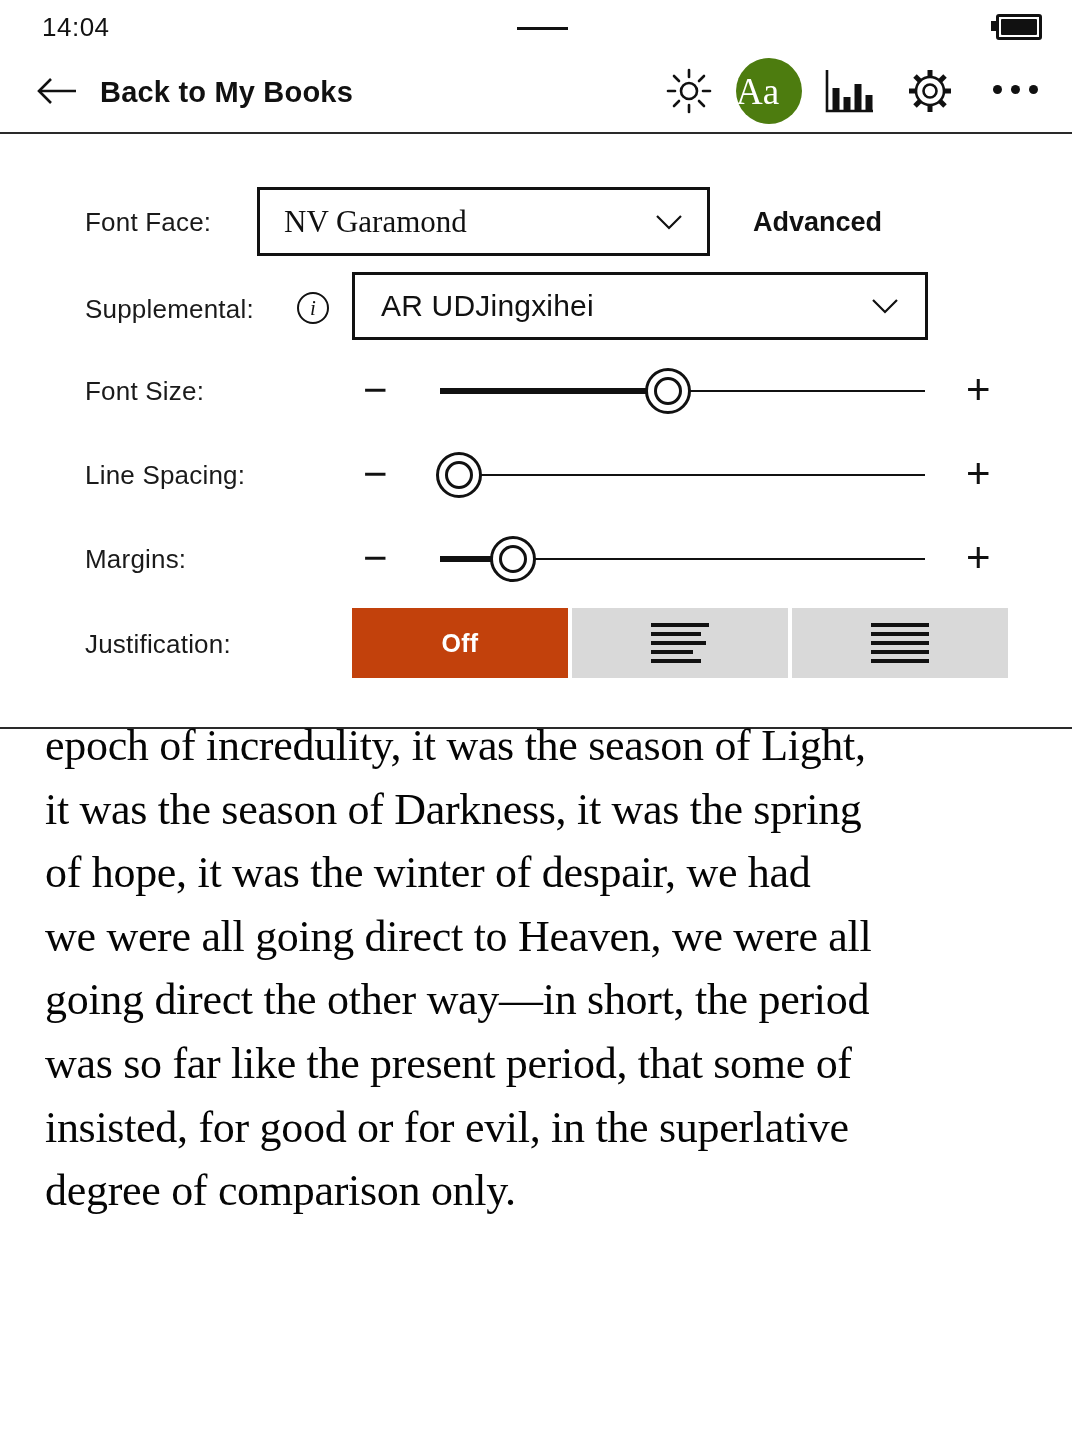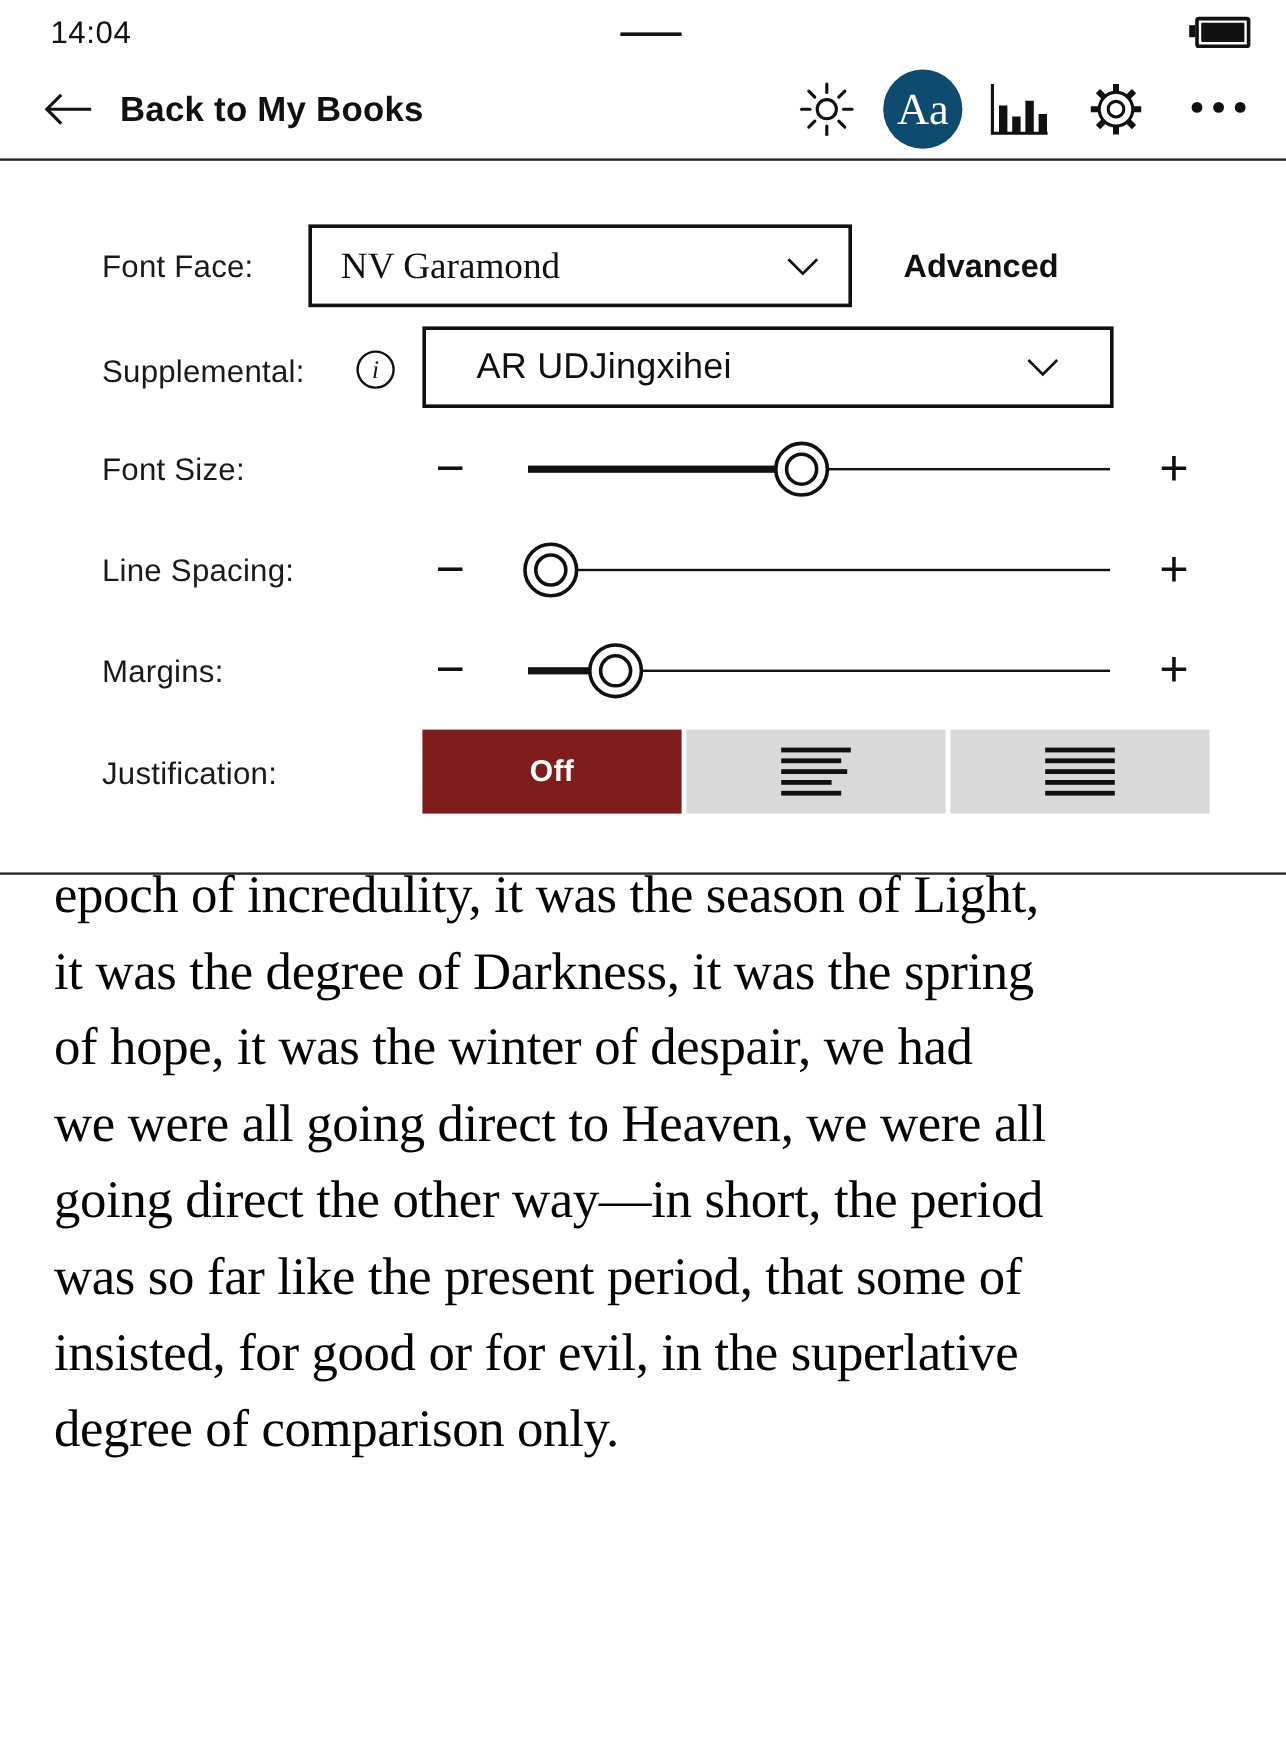--- a/index.html
+++ b/index.html
@@ -12,57 +12,57 @@
   .notch-dash{left:517px;top:27px;width:51px;height:3px;background:#111;}
   .battery{left:996px;top:14px;width:40px;height:20px;border:3px solid #111;border-radius:3px;}
   .battery::before{content:"";position:absolute;left:-8px;top:4px;width:5px;height:10px;background:#111;}
   .battery-fill{position:absolute;left:2px;top:2px;right:2px;bottom:2px;background:#111;border-radius:1px;}
 
   
   .back-arrow{left:34px;top:76px;}
   .header-title{left:100px;top:76px;font-size:29px;font-weight:700;letter-spacing:.2px;}
   .icon-btn{display:flex;align-items:center;justify-content:center;}
   .sun-icon{left:664px;top:66px;}
-  .aa-circle{left:736px;top:58px;width:66px;height:66px;background:#0c4a6e;border-radius:50%;
-             display:flex;align-items:center;justify-content:center;}
+  .aa-circle{left:736px;top:58px;width:66px;height:66px;background:#4d7c0f;border-radius:50%;
+             display:flex;align-items:center;}
   .aa-circle span{color:#fff;font-family:"Liberation Serif",serif;font-size:37px;}
   .stats-icon{left:824px;top:68px;}
   .gear-icon{left:906px;top:67px;}
   .dots{left:993px;top:85px;display:flex;gap:9px;}
   .dots i{width:9px;height:9px;border-radius:50%;background:#111;}
   .divider{left:0;width:1072px;height:2px;background:#2a2a2a;}
   .div1{top:132px;} .div2{top:727px;}
 
   
   .plabel{left:85px;font-size:26px;color:#1a1a1a;letter-spacing:.2px;}
   .selectbox{border:3px solid #111;background:#fff;display:flex;align-items:center;
              justify-content:space-between;box-sizing:border-box;}
   .sel1{left:257px;top:187px;width:453px;height:69px;padding:0 24px;}
   .sel1 .val{font-family:"Liberation Serif",serif;font-size:31px;}
-  .sel2{left:352px;top:272px;width:576px;height:68px;padding:0 42px;}
+  .sel2{left:352px;top:272px;width:576px;height:68px;padding:0 26px;}
   .sel2 .val{font-size:30px;font-weight:500;letter-spacing:.2px;}
   .advanced{left:753px;top:207px;font-size:27px;font-weight:700;}
   .info-circle{left:297px;top:292px;width:28px;height:28px;border:2px solid #111;border-radius:50%;
                display:flex;align-items:center;justify-content:center;
                font-family:"Liberation Serif",serif;font-style:italic;font-size:21px;}
 
   
   .minus,.plus{font-size:42px;font-weight:300;color:#111;line-height:1;}
   .slider{left:440px;width:485px;height:50px;}
   .slider .track{position:absolute;left:0;right:0;top:24px;height:2px;background:#111;}
   .slider .fill{position:absolute;left:0;top:22px;height:6px;background:#111;}
   .slider .thumb{position:absolute;top:2px;width:40px;height:40px;margin-left:-23px;
                  background:#fff;border:3px solid #111;border-radius:50%;
                  display:flex;align-items:center;justify-content:center;}
   .slider .thumb::after{content:"";width:22px;height:22px;border:3px solid #111;border-radius:50%;background:#fff;}
 
   
   .segmented{left:352px;top:608px;width:656px;height:70px;display:flex;gap:4px;}
   .seg{flex:1;background:#d9d9d9;display:flex;align-items:center;justify-content:center;}
-  .seg.selected{background:#7f1d1d;color:#fff;font-weight:700;font-size:25px;letter-spacing:.3px;}
+  .seg.selected{background:#c2410c;color:#fff;font-weight:700;font-size:25px;letter-spacing:.3px;}
   .align-lines{display:flex;flex-direction:column;gap:5px;width:58px;}
   .align-lines i{height:4px;background:#111;display:block;}
 
   
   .book{left:45px;top:714px;width:1005px;font-family:"Liberation Serif",serif;
         font-size:44px;line-height:63.6px;color:#050505;letter-spacing:-0.3px;white-space:nowrap;}
   svg{display:block;}
 </style>
 </head>
 <body>
@@ -197,20 +197,20 @@
         <i style="width:58px"></i>
         <i style="width:58px"></i>
     </span>
   </div>
 </div>
 
 <div class="abs divider div2"></div>
 
 <div class="abs book">
     <div>epoch of incredulity, it was the season of Light,</div>
-    <div>it was the degree of Darkness, it was the spring</div>
+    <div>it was the season of Darkness, it was the spring</div>
     <div>of hope, it was the winter of despair, we had</div>
     <div>we were all going direct to Heaven, we were all</div>
     <div>going direct the other way—in short, the period</div>
     <div>was so far like the present period, that some of</div>
     <div>insisted, for good or for evil, in the superlative</div>
     <div>degree of comparison only.</div>
   </div>
 
 </body></html>

